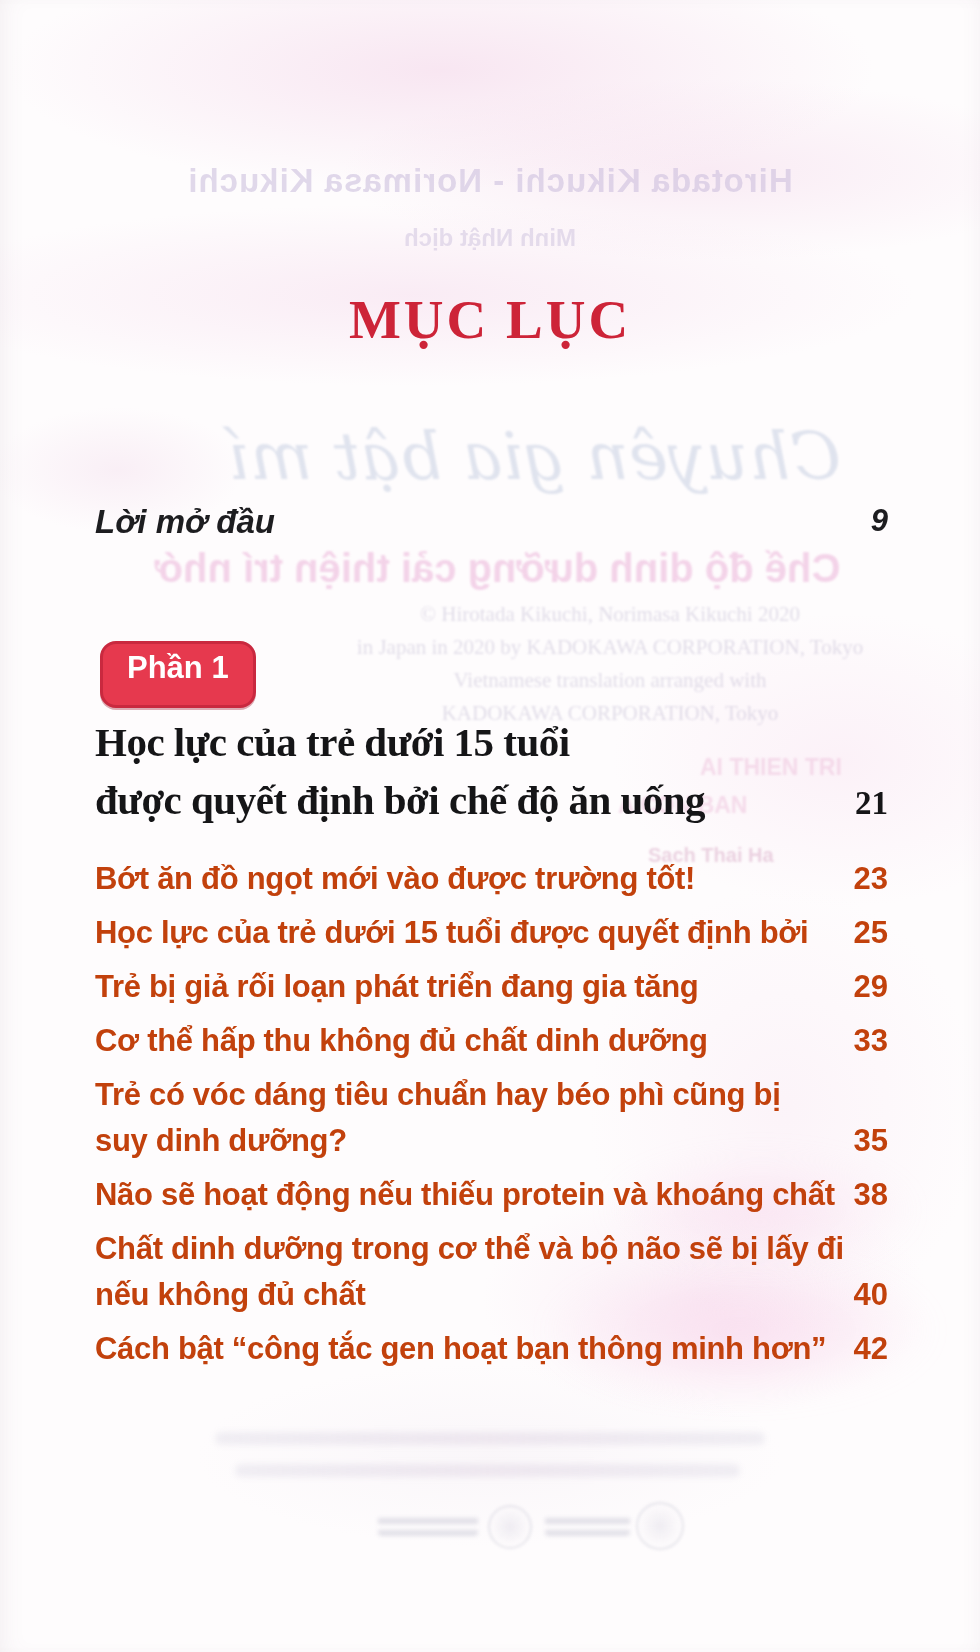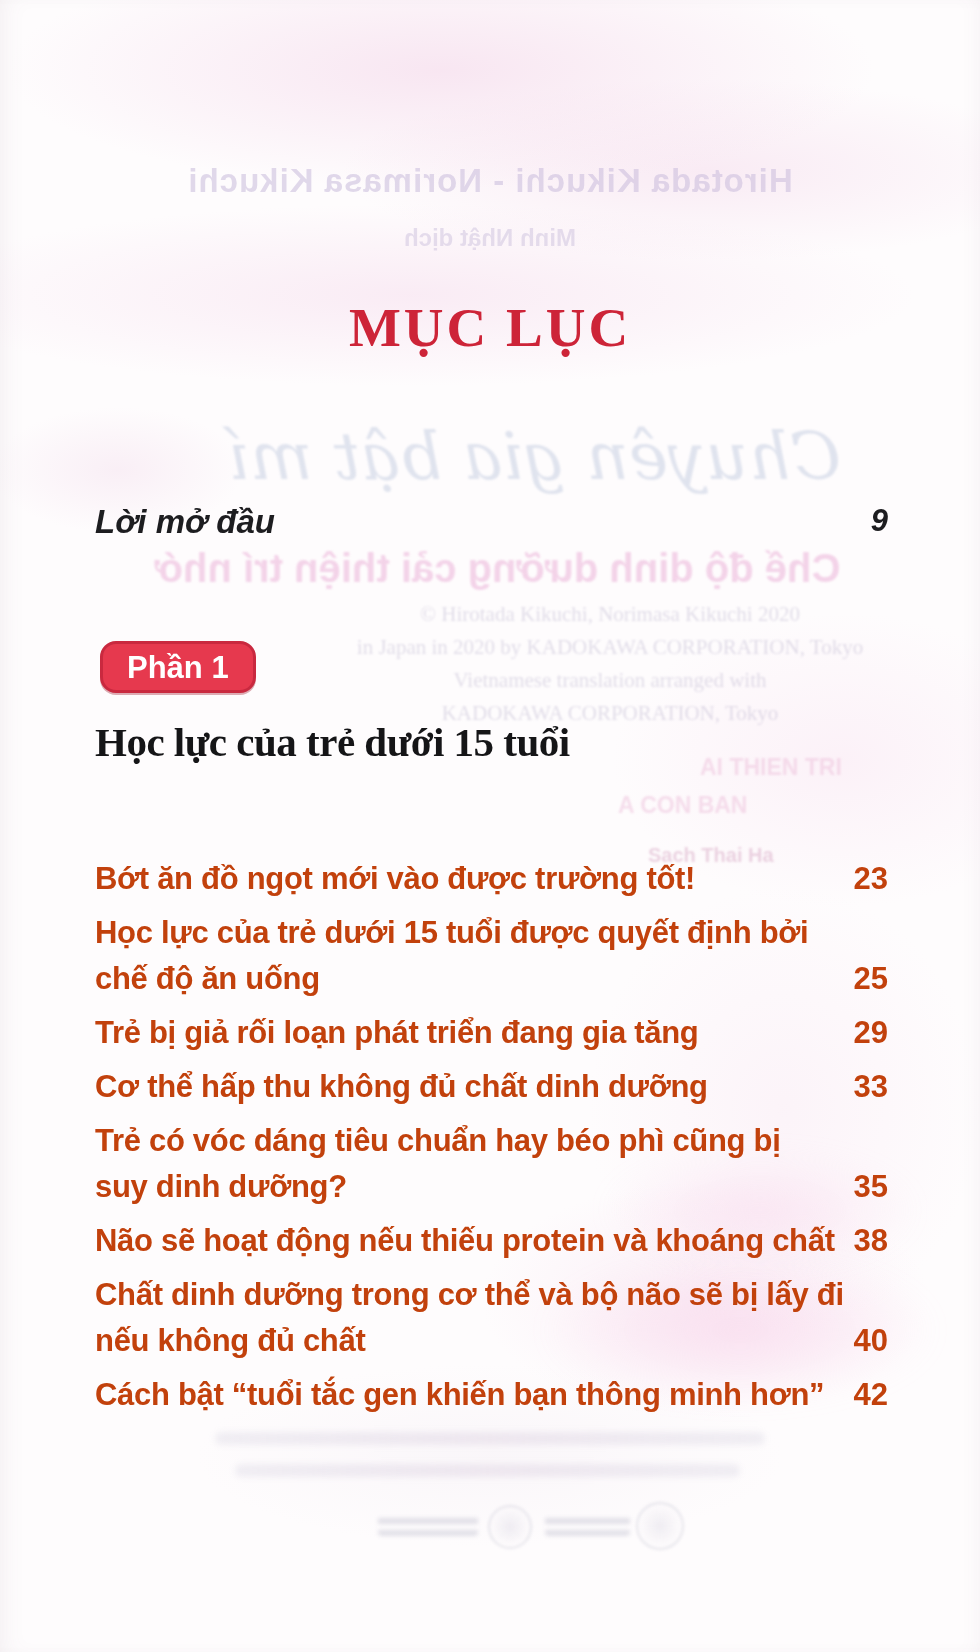--- a/index.html
+++ b/index.html
@@ -58,35 +58,35 @@
     background:repeating-linear-gradient(0deg, rgba(150,150,175,.7) 0 6px, transparent 6px 12px);}
   .g-stampbar1{top:1516px;left:378px;width:100px;}
   .g-stampbar2{top:1516px;left:545px;width:85px;}
   .g-stampcircle{border-radius:50%;border:2px solid rgba(150,150,175,.45);filter:blur(1.5px);opacity:.5;
     background:radial-gradient(circle at center, rgba(170,165,190,.35), transparent 70%);}
   .g-stampcircle1{top:1505px;left:488px;width:40px;height:40px;}
   .g-stampcircle2{top:1502px;left:636px;width:44px;height:44px;}
 
   
   .title{
-    position:absolute;top:296px;left:0;width:100%;margin:0;
+    position:absolute;top:288px;left:0;width:100%;margin:0;
     text-align:center;font-family:"Liberation Serif",serif;font-weight:bold;
     font-size:55px;letter-spacing:3px;color:var(--title-red,#cd2438);
   }
   .preface-row{
     position:absolute;top:503px;left:95px;right:92px;
     display:flex;justify-content:space-between;align-items:flex-start;
     font-weight:bold;font-style:italic;font-size:33px;color:var(--text,#1d1d20);
   }
   .preface-row .pg{font-size:31px;font-weight:bold;}
   .badge{
     position:absolute;top:641px;left:100px;
     background:var(--badge-red,#e6394e);
     border:3px solid var(--badge-border,#c9293f);
-    border-radius:16px;padding:6px 24px 4px 24px;
+    border-radius:16px;padding:6px 24px 19px 24px;
     color:#ffffff;font-weight:bold;font-size:31px;
     box-shadow:0 2px 0 rgba(160,20,40,.35);
   }
   .heading1{
     position:absolute;top:716px;left:95px;right:92px;
     font-family:"Liberation Serif",serif;font-weight:bold;font-size:41px;
     letter-spacing:-.5px;color:#151517;line-height:52px;
   }
   .heading2-row{
     position:absolute;top:774px;left:95px;right:92px;
@@ -134,29 +134,32 @@
   <h1 class="title">MỤC LỤC</h1>
 
   <div class="preface-row">
     <span>Lời mở đầu</span>
     <span class="pg">9</span>
   </div>
 
   <div class="badge">Phần 1</div>
 
   <div class="heading1">Học lực của trẻ dưới 15 tuổi</div>
+  <div class="heading2-row">
+    <span>được quyết định bởi chế độ ăn uống</span>
+    <span class="pg">21</span>
+  </div>
 
   <div class="entries">
     <div class="entry">
       <div class="eline">Bớt ăn đồ ngọt mới vào được trường tốt!</div>
       <span class="pg">23</span>
     </div>
     <div class="entry">
       <div class="eline">Học lực của trẻ dưới 15 tuổi được quyết định bởi</div>
-      <div class="eline">chế độ ăn uống</div>
       <span class="pg">25</span>
     </div>
     <div class="entry">
       <div class="eline">Trẻ bị giả rối loạn phát triển đang gia tăng</div>
       <span class="pg">29</span>
     </div>
     <div class="entry">
       <div class="eline">Cơ thể hấp thu không đủ chất dinh dưỡng</div>
       <span class="pg">33</span>
     </div>
@@ -168,17 +171,17 @@
     <div class="entry">
       <div class="eline">Não sẽ hoạt động nếu thiếu protein và khoáng chất</div>
       <span class="pg">38</span>
     </div>
     <div class="entry">
       <div class="eline">Chất dinh dưỡng trong cơ thể và bộ não sẽ bị lấy đi</div>
       <div class="eline">nếu không đủ chất</div>
       <span class="pg">40</span>
     </div>
     <div class="entry">
-      <div class="eline">Cách bật “tuổi tắc gen khiến bạn thông minh hơn”</div>
+      <div class="eline">Cách bật “công tắc gen hoạt bạn thông minh hơn”</div>
       <span class="pg">42</span>
     </div>
   </div>
 </div>
 
 </body></html>

